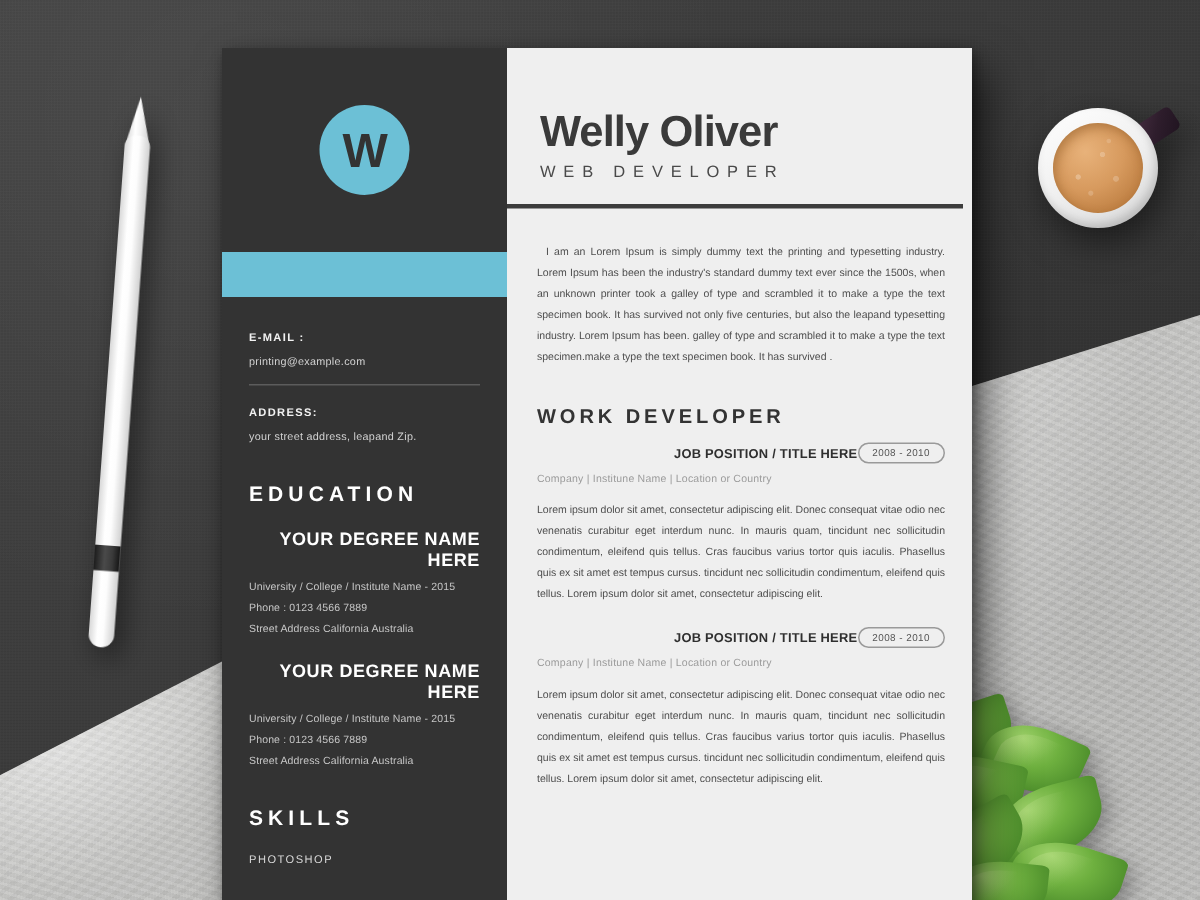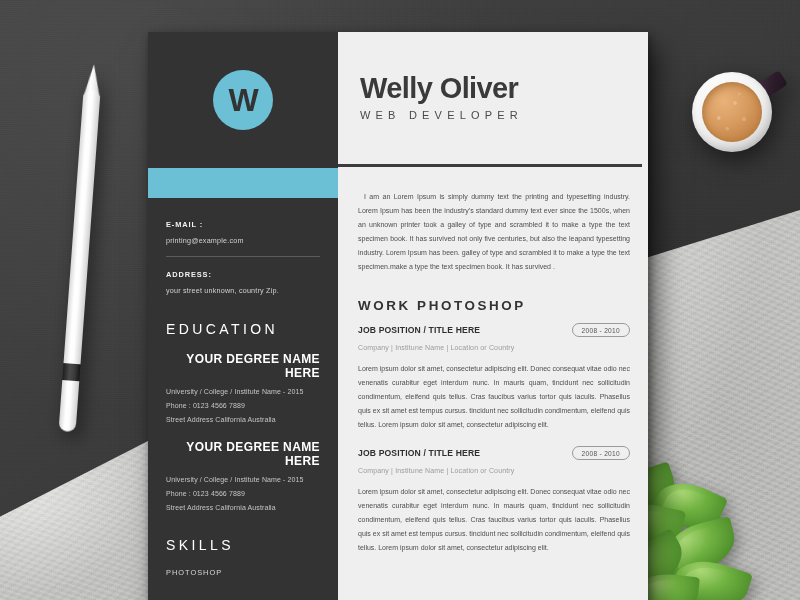--- a/index.html
+++ b/index.html
@@ -256,21 +256,21 @@
     color: #d2d2d2;
     letter-spacing: 0.2px;
   }
   .contact-rule {
     height: 1px;
     background: #5c5c5c;
     margin-top: 11px;
   }
   .side-heading {
     font-size: 14px;
-    font-weight: normal;
+    font-weight: bold;
     letter-spacing: 3.4px;
     color: #ffffff;
     margin: 26px 0 15px 0;
   }
   .edu-entry { margin-bottom: 17px; }
   .edu-degree {
     font-size: 12px;
     font-weight: bold;
     letter-spacing: 0.4px;
     color: #ffffff;
@@ -293,21 +293,21 @@
   
   .main {
     flex: 1;
     background: #efefef;
     position: relative;
     display: flex;
     flex-direction: column;
   }
   .name-block {
     padding: 42px 0 0 22px;
-    height: 132px;
+    height: 104px;
     box-sizing: border-box;
   }
   .name {
     font-size: 29px;
     font-weight: bold;
     color: #3a3a3a;
     letter-spacing: -0.6px;
     line-height: 1;
   }
   .role {
@@ -336,21 +336,21 @@
     color: #333333;
     margin: 24px 0 12px 0;
   }
   .job {
     position: relative;
     margin-bottom: 16px;
   }
   .job-head {
     display: flex;
     align-items: flex-start;
-    justify-content: space-between;
+    justify-content: flex-end;
   }
   .job-title {
     font-size: 8.6px;
     font-weight: bold;
     color: #2f2f2f;
     letter-spacing: 0.15px;
   }
   .job-date {
     border: 1px solid #9a9a9a;
     border-radius: 9px;
@@ -422,21 +422,21 @@
 
 
       <div class="contact-block">
         <div class="contact-label">E-MAIL :</div>
         <div class="contact-value">printing@example.com</div>
         <div class="contact-rule"></div>
       </div>
 
       <div class="contact-block">
         <div class="contact-label">ADDRESS:</div>
-        <div class="contact-value">your street unknown, country Zip.</div>
+        <div class="contact-value">your street address, leapand Zip.</div>
       </div>
 
       <div class="side-heading">EDUCATION</div>
 
       <div class="edu-entry">
         <div class="edu-degree">YOUR DEGREE NAME HERE</div>
         <div class="edu-line">University / College / Institute Name - 2015</div>
         <div class="edu-line">Phone : 0123 4566 7889</div>
         <div class="edu-line">Street Address California Australia</div>
       </div>
@@ -461,21 +461,21 @@
       <div class="name">Welly Oliver</div>
       <div class="role">WEB DEVELOPER</div>
     </div>
 
     <div class="heavy-rule"></div>
 
     <div class="main-body">
 
       <p class="profile-text">I am an Lorem Ipsum is simply dummy text the printing and typesetting industry. Lorem Ipsum has been the industry's standard dummy text ever since the 1500s, when an unknown printer took a galley of type and scrambled it to make a type the text specimen book. It has survived not only five centuries, but also the leapand typesetting industry. Lorem Ipsum has been. galley of type and scrambled it to make a type the text specimen.make a type the text specimen book. It has survived .</p>
 
-      <div class="section-title">WORK PHOTOSHOP</div>
+      <div class="section-title">WORK DEVELOPER</div>
 
       <div class="job">
         <div class="job-head">
           <div class="job-title">JOB POSITION / TITLE HERE</div>
           <div class="job-date">2008 - 2010</div>
         </div>
         <div class="job-meta">Company | Institune Name | Location or Country</div>
         <p class="job-desc">Lorem ipsum dolor sit amet, consectetur adipiscing elit. Donec consequat vitae odio nec venenatis curabitur eget interdum nunc. In mauris quam, tincidunt nec sollicitudin condimentum, eleifend quis tellus. Cras faucibus varius tortor quis iaculis. Phasellus quis ex sit amet est tempus cursus.  tincidunt nec sollicitudin condimentum, eleifend quis tellus. Lorem ipsum dolor sit amet, consectetur adipiscing elit.</p>
       </div>
 

